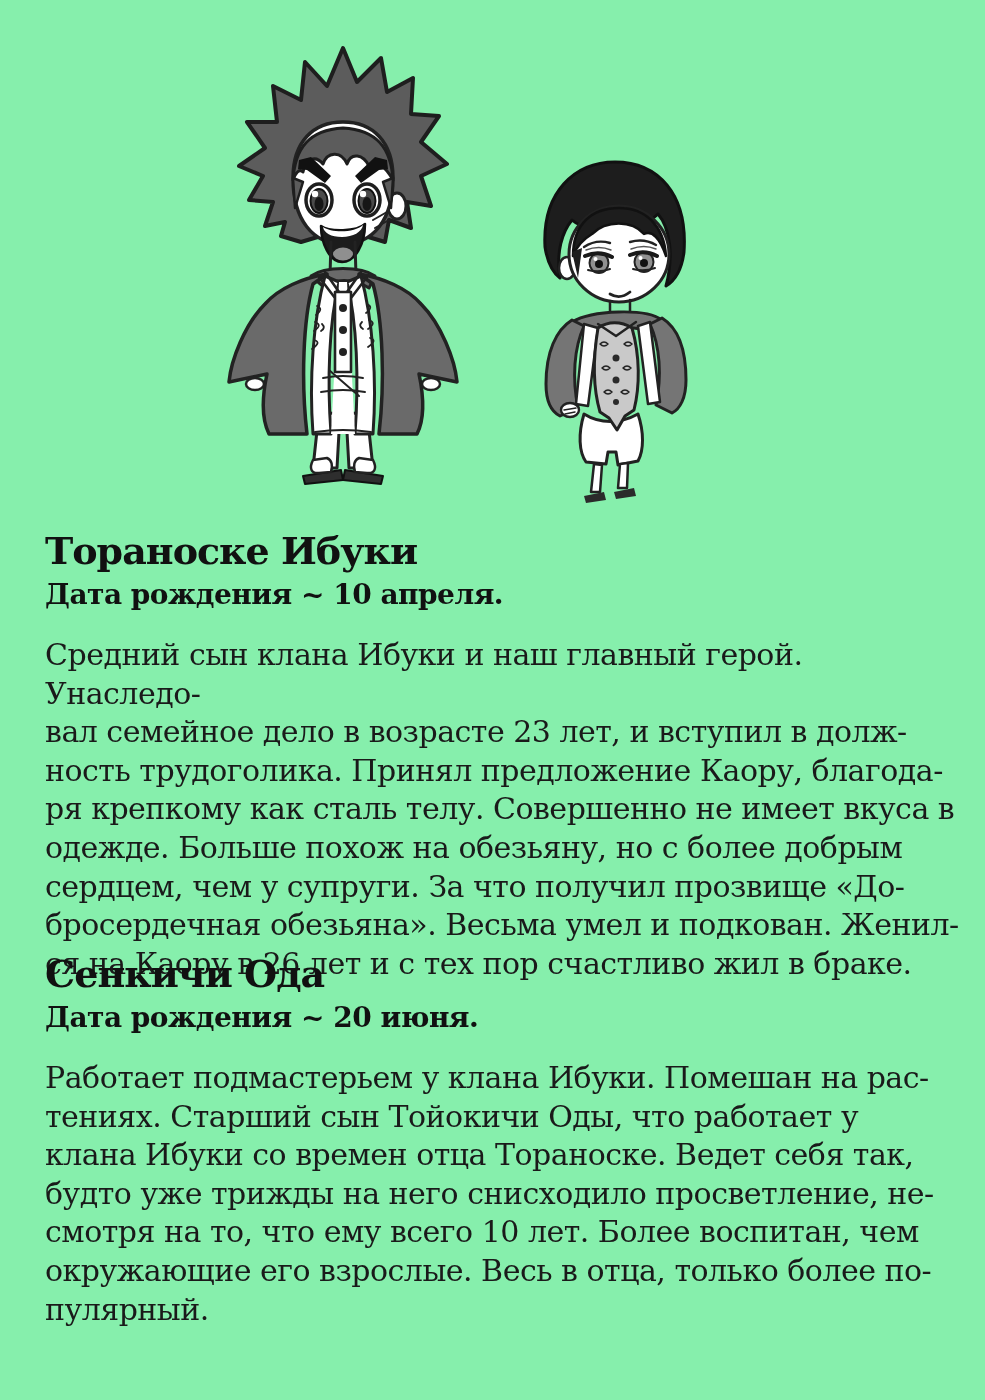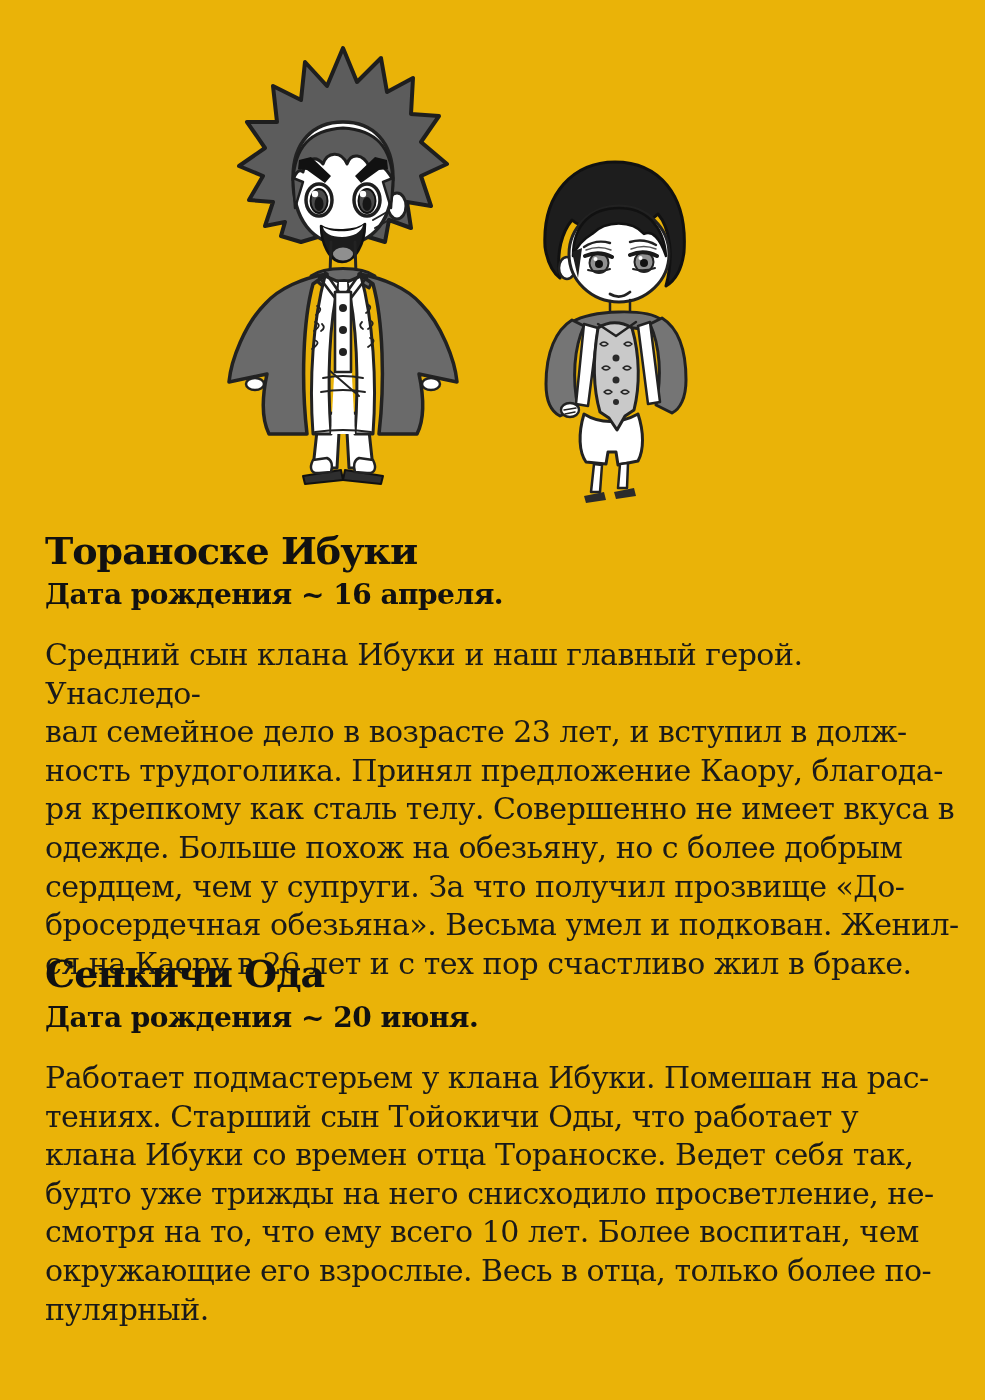--- a/index.html
+++ b/index.html
@@ -1,17 +1,17 @@
 <!DOCTYPE html>
 <html><head>
 <meta charset="utf-8">
 <style>
   html,body{margin:0;padding:0;background:#ffffff;}
   .page{
-    position:relative;width:985px;height:1400px;background:#eab308;
+    position:relative;width:985px;height:1400px;background:#86efac;
     overflow:hidden;font-family:"DejaVu Serif",serif;color:#161616;
   }
   .illu{position:absolute;}
   .profile{position:absolute;left:45px;width:915px;}
   .profile .name{
     margin:0;font-size:38px;line-height:46px;font-weight:bold;
     letter-spacing:-1px;color:#111;
   }
   .profile .birth{
     margin:0;font-size:28px;line-height:42px;font-weight:bold;
@@ -217,21 +217,21 @@
           <path d="M104,192 q4,-4 8,0 q-4,4 -8,0"></path>
           <path d="M103,216 q4,-4 8,0 q-4,4 -8,0"></path>
           <path d="M101,240 q4,-4 8,0 q-4,4 -8,0"></path>
         </g>
       </g>
     </g>
   </svg>
 
   <section class="profile" id="profile-1">
     <h2 class="name">Тораноске Ибуки</h2>
-    <h3 class="birth">Дата рождения ~ 16 апреля.</h3>
+    <h3 class="birth">Дата рождения ~ 10 апреля.</h3>
     <p class="desc">Средний сын клана Ибуки и наш главный герой. Унаследо-
 вал семейное дело в возрасте 23 лет, и вступил в долж-
 ность трудоголика. Принял предложение Каору, благода-
 ря крепкому как сталь телу. Совершенно не имеет вкуса в
 одежде. Больше похож на обезьяну, но с более добрым
 сердцем, чем у супруги. За что получил прозвище «До-
 бросердечная обезьяна». Весьма умел и подкован. Женил-
 ся на Каору в 26 лет и с тех пор счастливо жил в браке.</p>
   </section>
 

